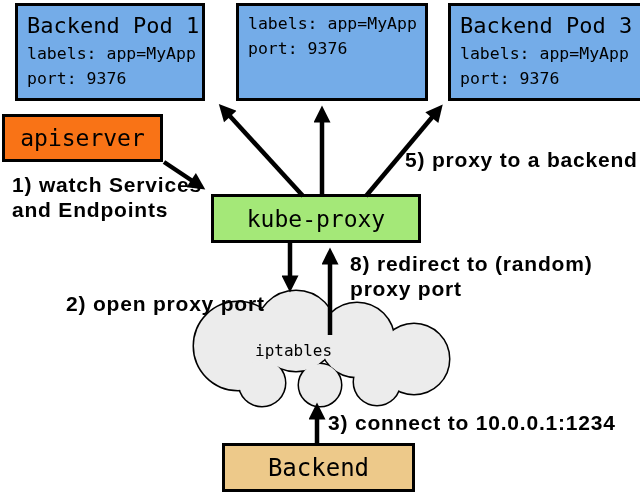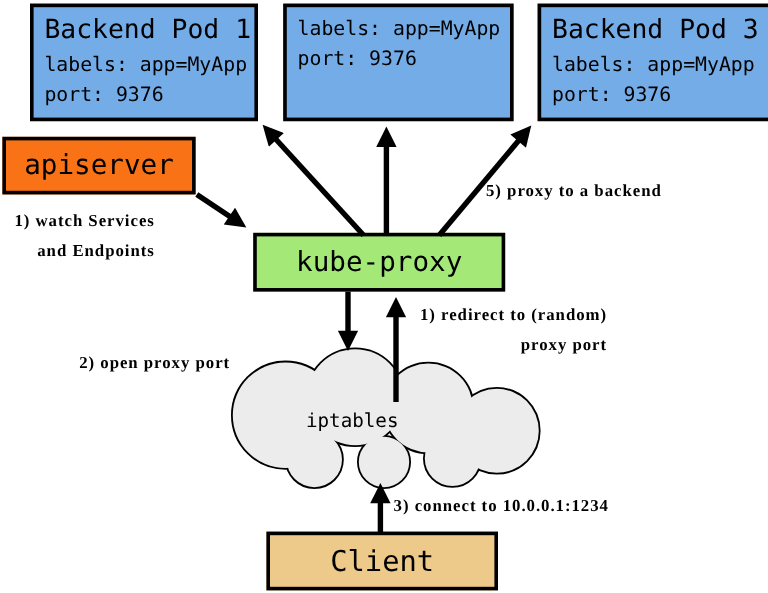--- a/index.html
+++ b/index.html
@@ -12,30 +12,30 @@
     position:absolute; border:3px solid #000; box-sizing:border-box;
     white-space:nowrap; z-index:2;
   }
   .pod { background:#74ace8; padding:5px 0 0 9px; }
   .pod-title { font-size:22px; line-height:30px; }
   .pod-line  { font-size:16.5px; line-height:25px; }
   .centered { display:flex; align-items:center; justify-content:center; }
   .apiserver  { background:#f97316; font-size:23px; }
   .kube-proxy { background:#a4e878; font-size:23px; }
   .client     { background:#edc98a; font-size:24px; }
-  .pos-pod1 { left:25px;  top:3px; width:190px; height:98px; }
+  .pos-pod1 { left:15px;  top:3px; width:190px; height:98px; }
   .pos-pod2 { left:236px; top:3px; width:192px; height:98px; }
   .pos-pod3 { left:448px; top:3px; width:203px; height:98px; }
   .pos-apiserver { left:2px;   top:114px; width:161px; height:48px; }
   .pos-kubeproxy { left:211px; top:194px; width:210px; height:49px;justify-content:center; }
   .pos-client    { left:222px; top:443px; width:193px; height:49px; }
   .label {
-    position:absolute; font-family:Liberation Serif, serif; font-weight:bold;
-    font-size:14px; line-height:25px; letter-spacing:0.8px;
-    white-space:nowrap; z-index:6;text-align:right;
+    position:absolute; font-family:Liberation Sans, sans-serif; font-weight:bold;
+    font-size:21px; line-height:25px; letter-spacing:0.8px;
+    white-space:nowrap; z-index:6;
   }
   .pos-step1 { left:12px;  top:172px; }
   .pos-step2 { left:66px;  top:247px;margin-top:44px; }
   .pos-step3 { left:328px; top:410px; }
   .pos-step4 { left:350px; top:251px; }
   .pos-step5 { left:405px; top:147px; }
   .iptables-label {
     position:absolute; left:255px; top:341px; width:120px; 
     font-size:16px; z-index:6; font-family:"DejaVu Sans Mono", monospace;
   }
@@ -100,32 +100,32 @@
     <div class="pod-line">port: 9376</div>
   </div>
 
   <div class="box centered apiserver pos-apiserver">
     <span>apiserver</span>
   </div>
   <div class="box centered kube-proxy pos-kubeproxy">
     <span>kube-proxy</span>
   </div>
   <div class="box centered client pos-client">
-    <span>Client</span>
+    <span>Backend</span>
   </div>
 
   <div class="iptables-label">iptables</div>
 
   <div class="label pos-step1">
     <div>1) watch Services</div>
     <div>and Endpoints</div>
   </div>
   <div class="label pos-step2">
     <div>2) open proxy port</div>
   </div>
   <div class="label pos-step3">3) connect to 10.0.0.1:1234</div>
   <div class="label pos-step4">
-    <div>1) redirect to (random)</div>
+    <div>8) redirect to (random)</div>
     <div>proxy port</div>
   </div>
   <div class="label pos-step5">5) proxy to a backend</div>
 
 </div>
 
 </body></html>

